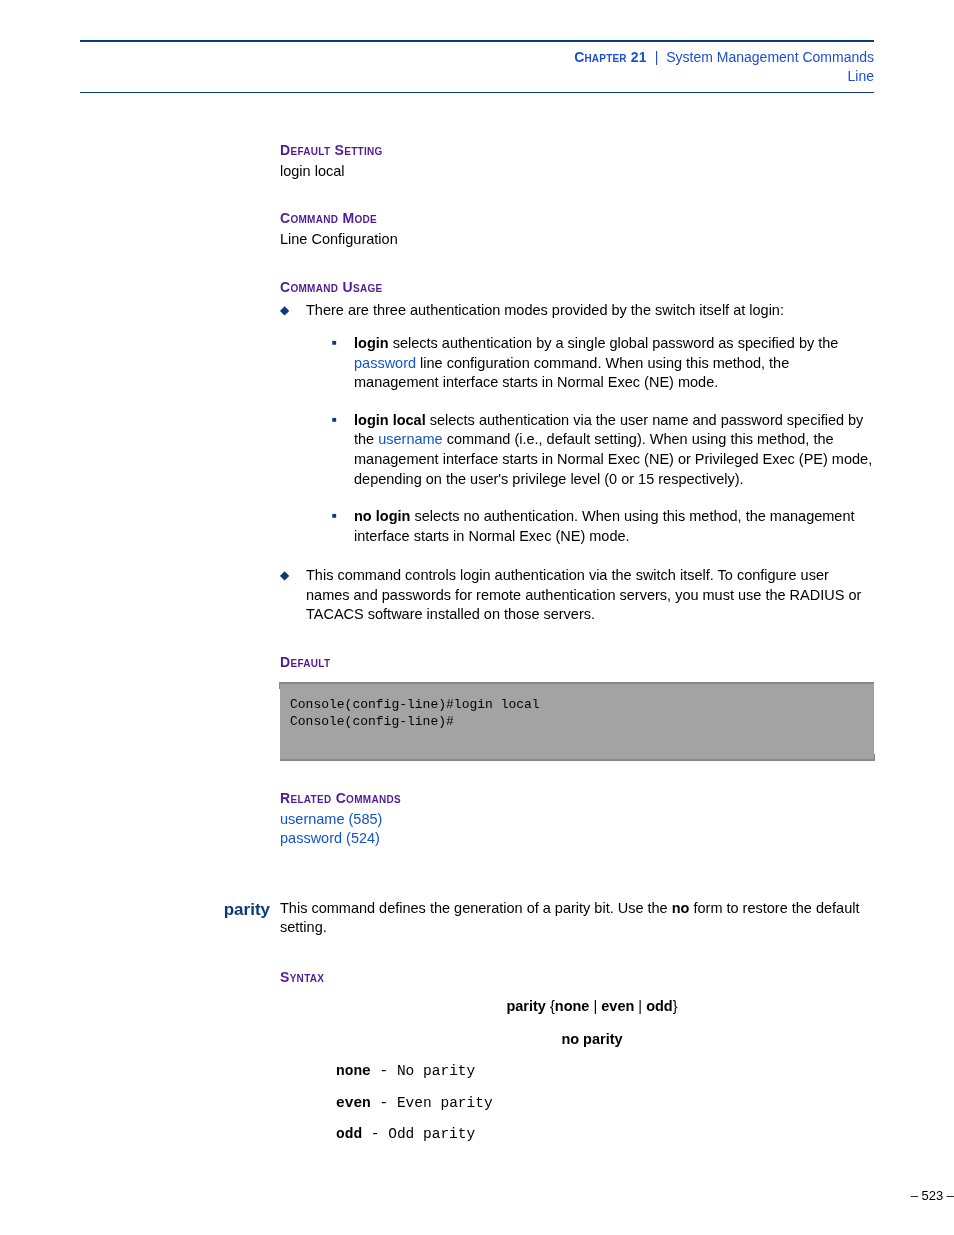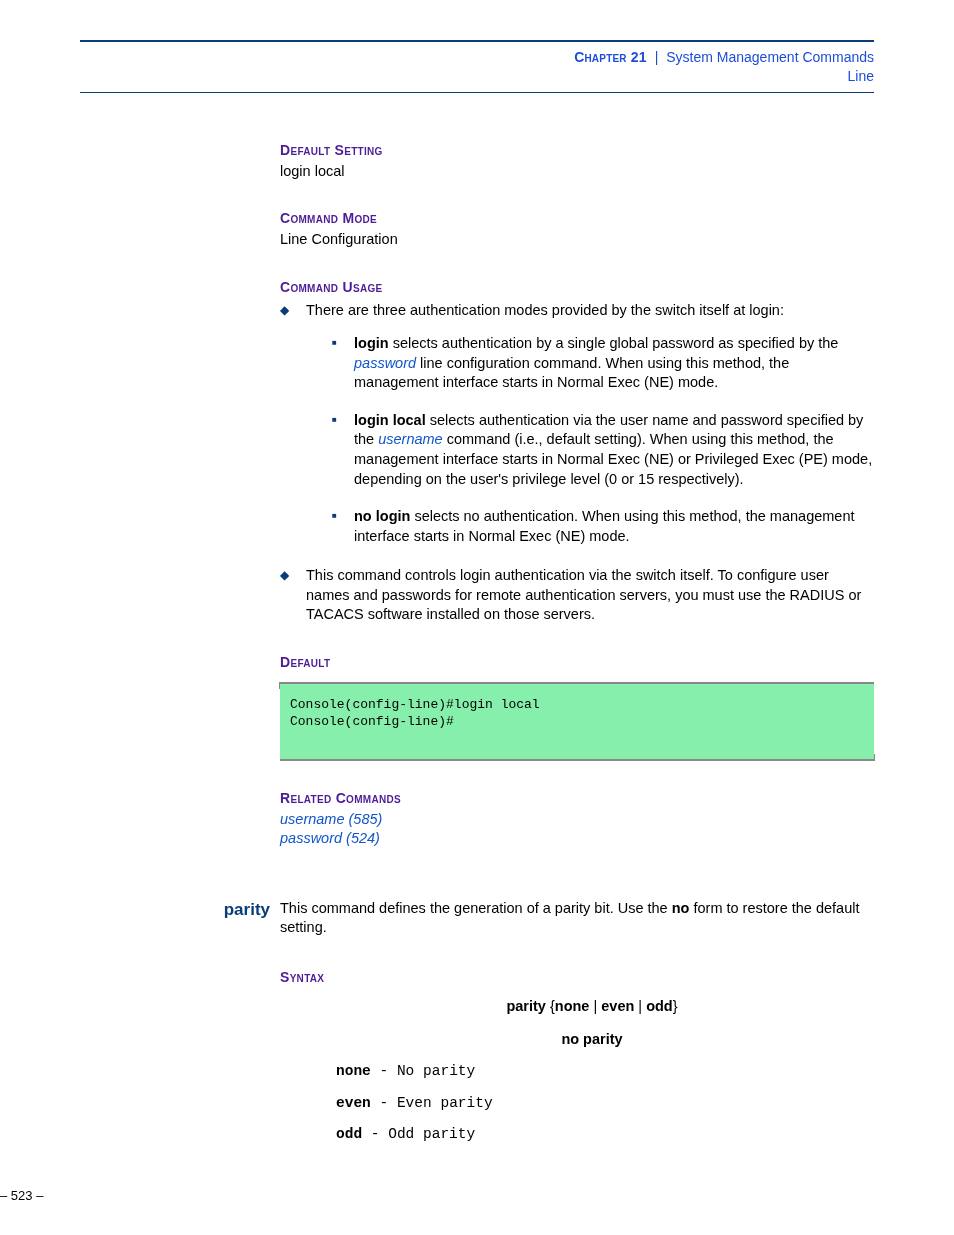--- a/index.html
+++ b/index.html
@@ -88,31 +88,30 @@
     color: #0b3c7a;
     font-size: 8px;
     line-height: 2.2;
   }
   .bullet-square:first-of-type {
     margin-top: 14px;
   }
   .link {
     color: #1155cc;
     cursor: pointer;
-    font-style: italic;
   }
   .example-box {
     margin-top: 10px;
     border-top: 2px solid #888;
     border-bottom: 2px solid #888;
     padding: 12px 10px 28px 10px;
     font-family: "Courier New", monospace;
     font-size: 13px;
     white-space: pre;
-    background: #86efac;
+    background: #a3a3a3;
     position: relative;
   }
   .example-box::before {
     content: "";
     position: absolute;
     top: -2px; left: -1px;
     width: 6px; height: 6px;
     border-left: 1px solid #888;
     border-top: 1px solid #888;
   }
@@ -150,21 +149,21 @@
   .syntax-line.first { margin-top: 10px; }
   .syntax-indent {
     margin-top: 12px;
     margin-left: 56px;
     font-family: Liberation Mono, monospace;
   }
   .footer {
     position: absolute;
     bottom: 30px;
     left: 0; right: 0;
-    text-align: left;
+    text-align: right;
     font-size: 13px;
     color: #000;
   }
   .bold { font-weight: bold; }
 </style>
 </head>
 <body>
 
 <div class="page">
 

